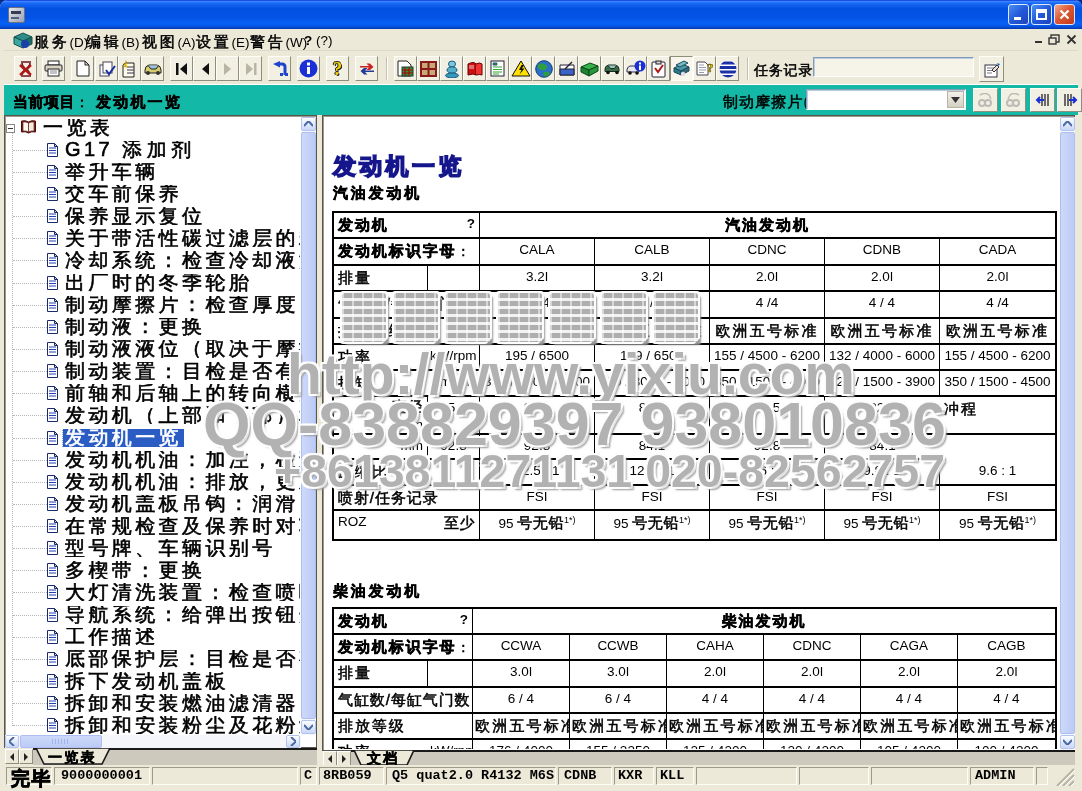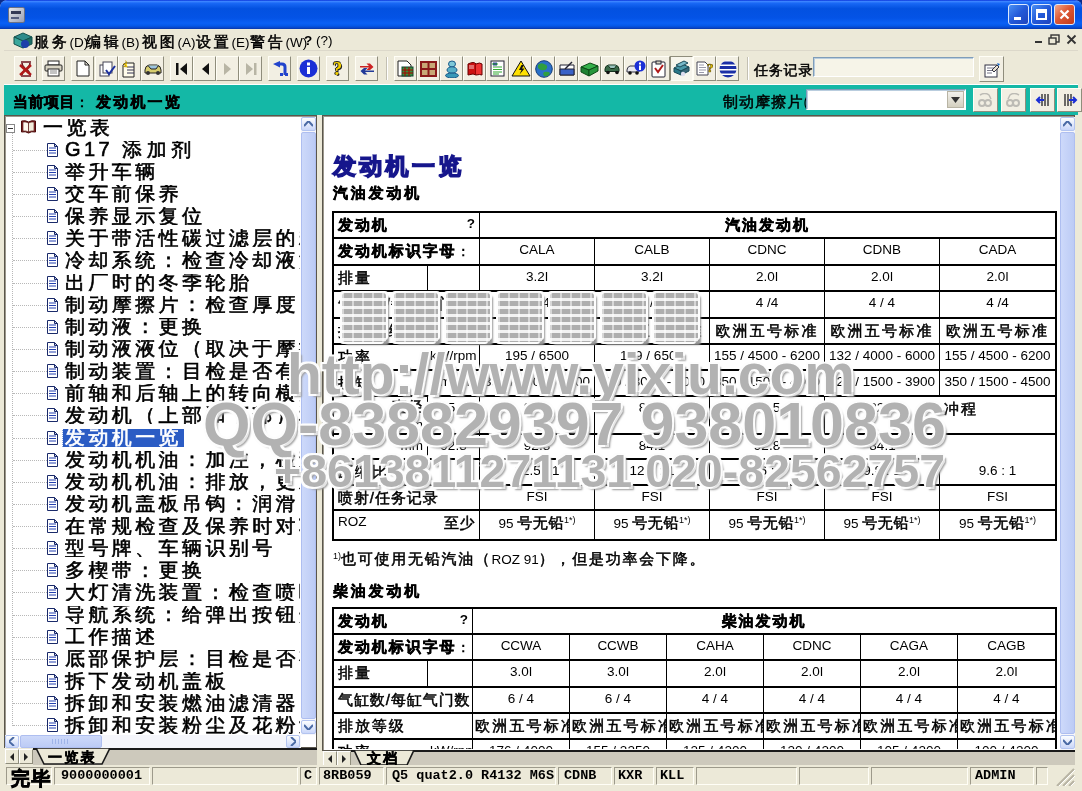--- a/index.html
+++ b/index.html
@@ -756,21 +756,20 @@
       <div class="gc ctr">FSI</div>
       <div class="gc ctr nr">FSI</div>
       <div class="gc lb nr2 nb">ROZ</div>
       <div class="gc rb nl2 nb"><span class="c13" style="letter-spacing:0.53px">至少</span></div>
       <div class="gc ctr nb">95 <span class="c13" style="letter-spacing:0.53px">号无铅</span><sup style="font-size:9px">1*)</sup></div>
       <div class="gc ctr nb">95 <span class="c13" style="letter-spacing:0.53px">号无铅</span><sup style="font-size:9px">1*)</sup></div>
       <div class="gc ctr nb">95 <span class="c13" style="letter-spacing:0.53px">号无铅</span><sup style="font-size:9px">1*)</sup></div>
       <div class="gc ctr nb">95 <span class="c13" style="letter-spacing:0.53px">号无铅</span><sup style="font-size:9px">1*)</sup></div>
       <div class="gc ctr nr nb">95 <span class="c13" style="letter-spacing:0.53px">号无铅</span><sup style="font-size:9px">1*)</sup></div>
     </div>
-<div class="abs" style="left:9px;top:433px;font-size:13.5px"><sup style="font-size:9px">1)</sup><span class="c13" style="letter-spacing:1.73px">也可使用无铅汽油（</span>ROZ 91<span class="c13" style="letter-spacing:1.73px">），但是功率会下降。</span></div>
 <div class="abs" style="left:9px;top:465px;font-weight:bold"><span class="c13" style="letter-spacing:2.8px">柴油发动机</span></div>
 <div class="gtab" style="left:8px;top:490px;width:725px;grid-template-columns:94px 45px 97px 97px 97px 97px 97px 97px;grid-template-rows:26px 26px 27px 26px 26px 30px">
       <div class="gc lb b2" style="grid-column:1/3"><b><span class="c13" style="letter-spacing:1.93px">发动机</span></b><b style="float:right;margin-right:2px">?</b></div>
       <div class="gc ctr b2 nr" style="grid-column:3/9"><b><span class="c13" style="letter-spacing:1.93px">柴油发动机</span></b></div>
       <div class="gc lb" style="grid-column:1/3"><b><span class="c13" style="letter-spacing:1.93px">发动机标识字母</span><span style="letter-spacing:0">：</span></b></div>
       <div class="gc ctr">CCWA</div>
       <div class="gc ctr">CCWB</div>
       <div class="gc ctr">CAHA</div>
       <div class="gc ctr">CDNC</div>
       <div class="gc ctr">CAGA</div>

